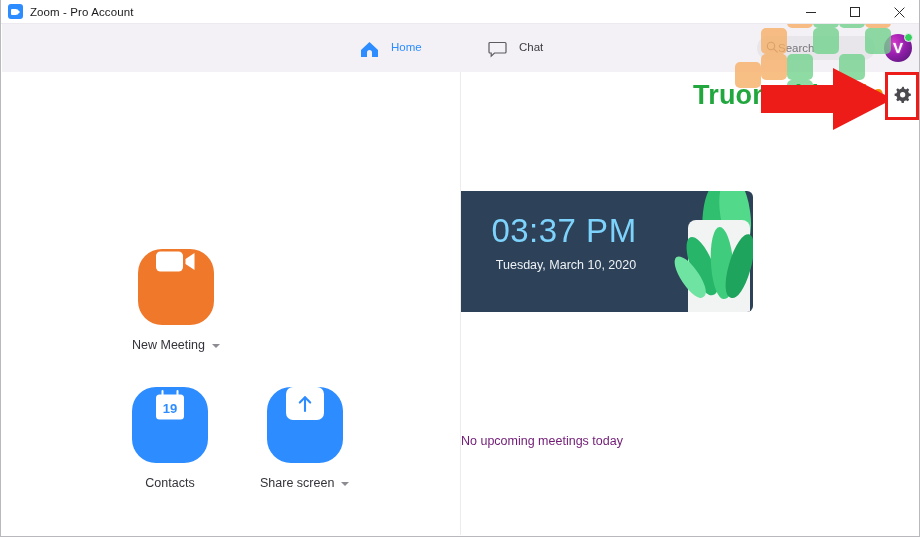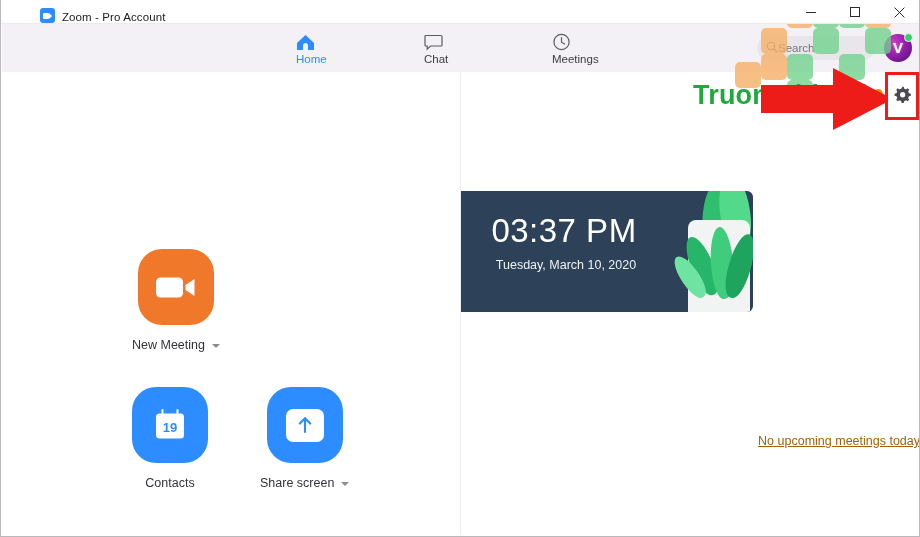--- a/index.html
+++ b/index.html
@@ -19,23 +19,22 @@
     border-top: none;
     overflow: hidden;
   }
 
   
   .titlebar {
     position: absolute; left: 0; top: 0;
     width: 920px; height: 24px;
     background: #ffffff;
     border-bottom: 1px solid #eceaee;
-    display: flex; align-items: flex-end;
+    display: flex; align-items: center;
     z-index: 6;
-    padding-left: 32px;
   }
   .title-icon {
     width: 15px; height: 15px; margin-left: 7px; margin-right: 7px;
     background: #2d8cff; border-radius: 3px;
     position: relative; flex: none;
   }
   .title-icon::after {
     content: ""; position: absolute; left: 3px; top: 4.5px;
     width: 6px; height: 6px; background: #ffffff; border-radius: 1px;
   }
@@ -70,22 +69,22 @@
     background: #f3f1f5;
     z-index: 3;
   }
   .nav-tabs {
     position: absolute; left: 0; top: 0; width: 918px; height: 48px;
     display: flex; align-items: center; justify-content: center;
     gap: 54px;
   }
   .nav-tab {
     width: 74px;
-    display: flex; flex-direction: column; align-items: flex-start;
-    gap: 3px; cursor: pointer;
+    display: flex; flex-direction: row; align-items: center;
+    gap: 12px; cursor: pointer;
   }
   .nav-ico { height: 20px; display: flex; align-items: flex-end; justify-content: center; }
   .nav-lbl { font-size: 11.5px; color: #3c3c41; line-height: 1; }
   .nav-tab.active .nav-lbl { color: #2d8cff; }
 
   
   .search-pill {
     position: absolute; right: 45px; top: 12px;
     width: 118px; height: 24px;
     background: #e8e6ea; border-radius: 12px;
@@ -131,21 +130,21 @@
   .actions {
     position: absolute; left: 0; top: 0; width: 458px; height: 393px;
   }
   .act {
     position: absolute;
     display: flex; flex-direction: column; align-items: center;
     cursor: pointer;
   }
   .act-sq {
     width: 76px; height: 76px; border-radius: 24px;
-    display: flex; align-items: center; justify-content: center;
+    display: flex; align-items: flex-start; justify-content: center;
   }
   .sq-orange { background: #f0782b; }
   .sq-blue   { background: #2d8cff; }
   .act-row { display: flex; align-items: center; gap: 7px; margin-top: 14px; }
   .act-lbl { font-size: 12.5px; color: #33333a; line-height: 1; white-space: nowrap; }
   .chev {
     width: 0; height: 0;
     border-left: 4px solid transparent;
     border-right: 4px solid transparent;
     border-top: 4px solid #8c8c92;
@@ -166,39 +165,39 @@
   .clockcard {
     position: absolute; left: 0px; top: 119px;
     width: 292px; height: 121px;
     background: #2d4258;
     border-radius: 0 6px 6px 0;
     overflow: hidden;
   }
   .clk-time {
     position: absolute; left: 0; right: 86px; top: 23px;
     text-align: center;
-    font-size: 33px; color: #ffffff; letter-spacing: .5px; line-height: 1;
+    font-size: 33px; color: #7dd3fc; letter-spacing: .5px; line-height: 1;
     font-family: "Liberation Sans", sans-serif;
   }
   .clk-date {
     position: absolute; left: 4px; right: 86px; top: 68px;
     text-align: center;
     font-size: 12.5px; color: #eef2f6; line-height: 1;
   }
   
   .plant { position: absolute; right: 0; top: 0; width: 100px; height: 121px; }
   .pot {
     position: absolute; right: 3px; top: 29px;
     width: 62px; height: 92px; background: #f2f4f3; border-radius: 8px 8px 0 0;
   }
   .leaf { position: absolute; border-radius: 50% 50% 46% 46%; }
 
   .noup {
     position: absolute; left: 0; right: 0; top: 362px;
-    text-align: right; font-size: 12.5px; color: #a16207; text-decoration: underline;
+    text-align: left; font-size: 12.5px; color: #701a75;
   }
 
   
   .wm { position: absolute; z-index: 5; pointer-events: none; }
   .wm-sq { position: absolute; border-radius: 5px; opacity: .78; }
   .wm-o { background: #f6ad63; }
   .wm-g { background: #6fd18a; }
 
   .wm-arrow {
     position: absolute; left: 760px; top: 68px;
@@ -274,29 +273,20 @@
 
       <div class="nav-tab">
         <span class="nav-ico">
           <svg width="19" height="17" viewBox="0 0 19 17">
             <path d="M2 1.5 H17 A1 1 0 0 1 18 2.5 V11 A1 1 0 0 1 17 12 H6.5 L3.2 15.2 V12 H2 A1 1 0 0 1 1 11 V2.5 A1 1 0 0 1 2 1.5 Z" fill="none" stroke="#5b5b61" stroke-width="1.2"></path>
           </svg>
         </span>
         <span class="nav-lbl">Chat</span>
       </div>
 
-      <div class="nav-tab">
-        <span class="nav-ico">
-          <svg width="19" height="18" viewBox="0 0 19 18">
-            <circle cx="9.5" cy="9" r="7.6" fill="none" stroke="#5b5b61" stroke-width="1.2"></circle>
-            <path d="M9.5 4.6 V9.2 L12.6 11" fill="none" stroke="#5b5b61" stroke-width="1.2" stroke-linecap="round"></path>
-          </svg>
-        </span>
-        <span class="nav-lbl">Meetings</span>
-      </div>
 
 
     </div>
 
     <div class="search-pill">
       <span>
         <svg width="12" height="12" viewBox="0 0 12 12">
           <circle cx="5" cy="5" r="3.7" fill="none" stroke="#76757a" stroke-width="1.1"></circle>
           <line x1="7.8" y1="7.8" x2="11.2" y2="11.2" stroke="#76757a" stroke-width="1.1" stroke-linecap="round"></line>
         </svg>

